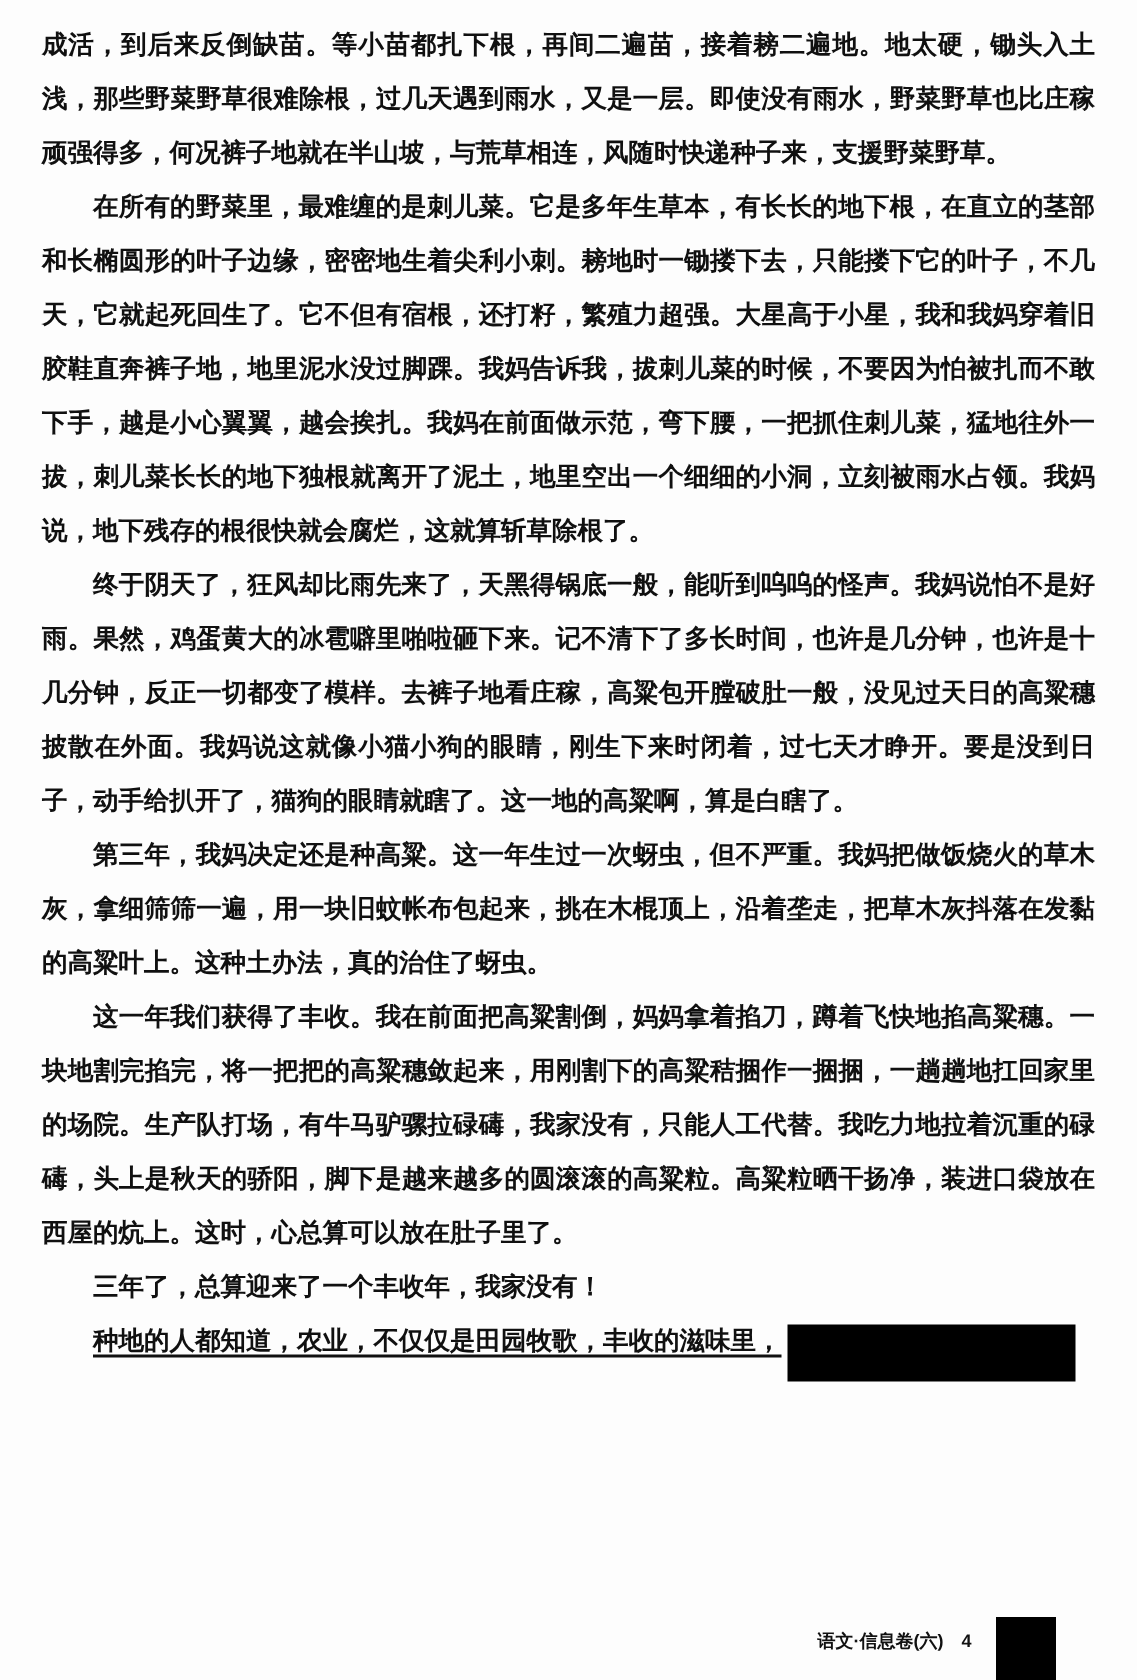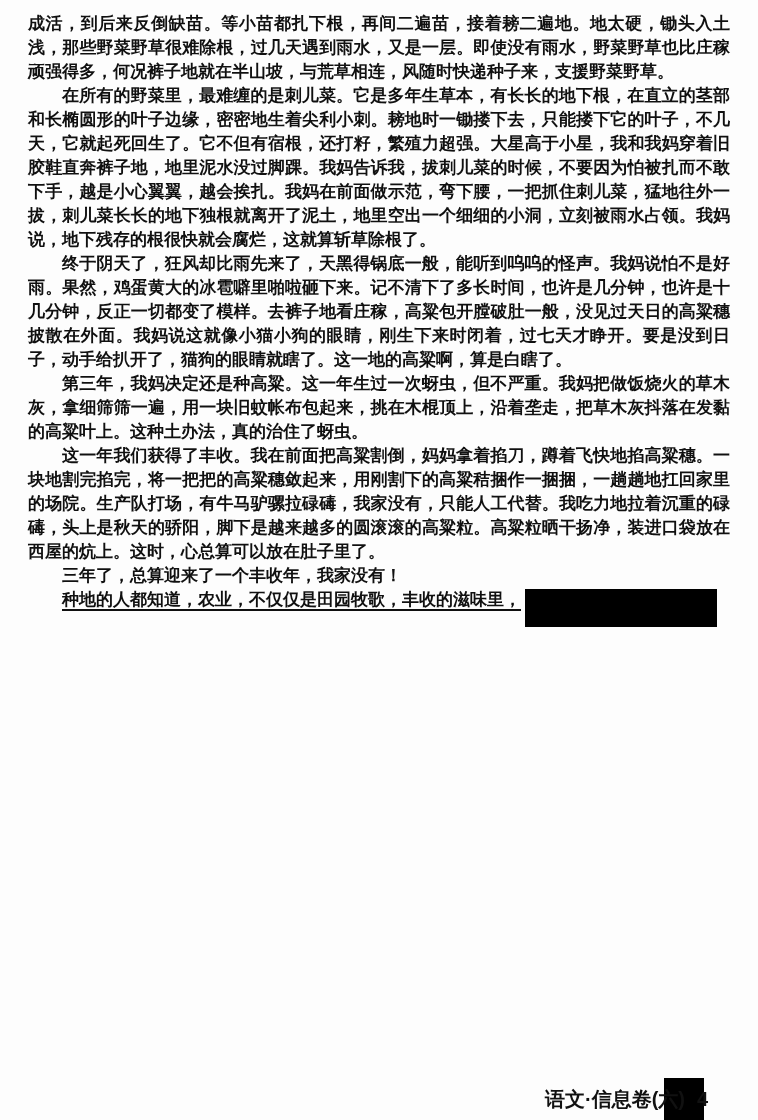--- a/index.html
+++ b/index.html
@@ -17,21 +17,21 @@
     overflow: hidden;
     background: #fdfdfd;
   }
   .article {
     position: absolute;
     top: 12px;
     left: 28px;
     width: 702px;
     color: #101010;
     font-size: 17px;
-    line-height: 24px;
+    line-height: 36px;
     font-weight: 700;
     text-align: justify;
   }
   .article p {
     margin: 0;
     text-indent: 2em;
   }
   .article p.no-indent { text-indent: 0; }
   .article p.underlined {
     text-decoration: underline;
@@ -53,21 +53,21 @@
     left: 664px;
     top: 1078px;
     width: 40px;
     height: 42px;
   }
   .footer {
     position: absolute;
     top: 1086px;
     left: 545px;
     color: #111111;
-    font-size: 20px;
+    font-size: 12px;
     font-weight: 700;
     white-space: nowrap;
   }
   .footer .pagenum {
     margin-left: 12px;
   }
 </style>
 </head>
 <body>
 

